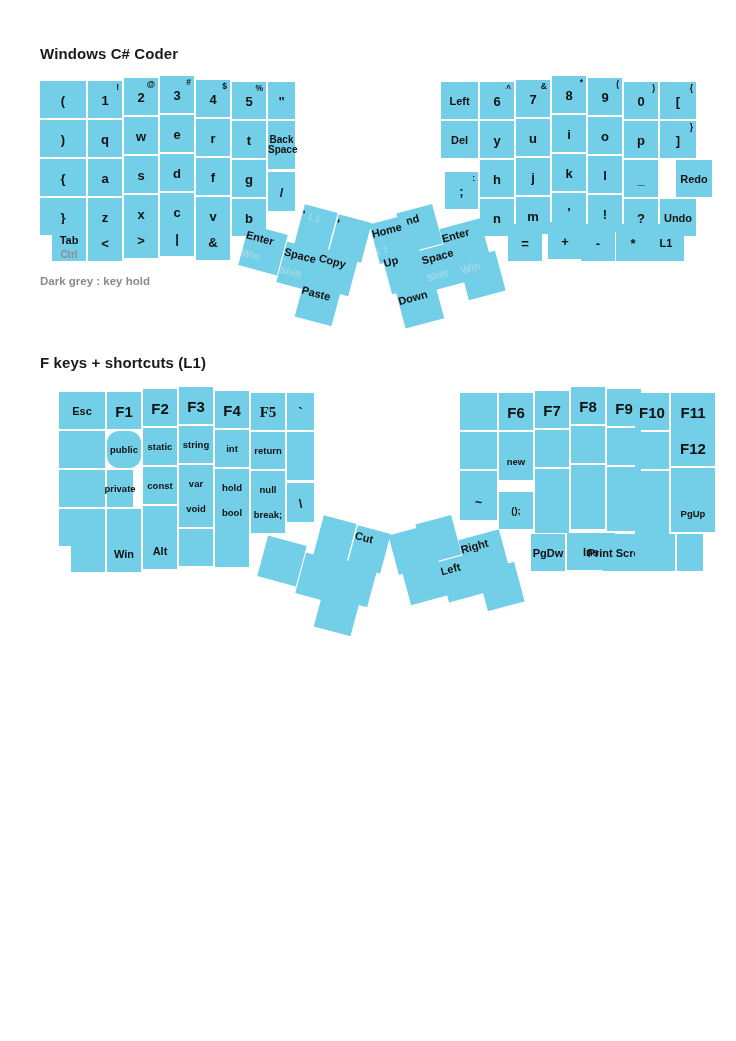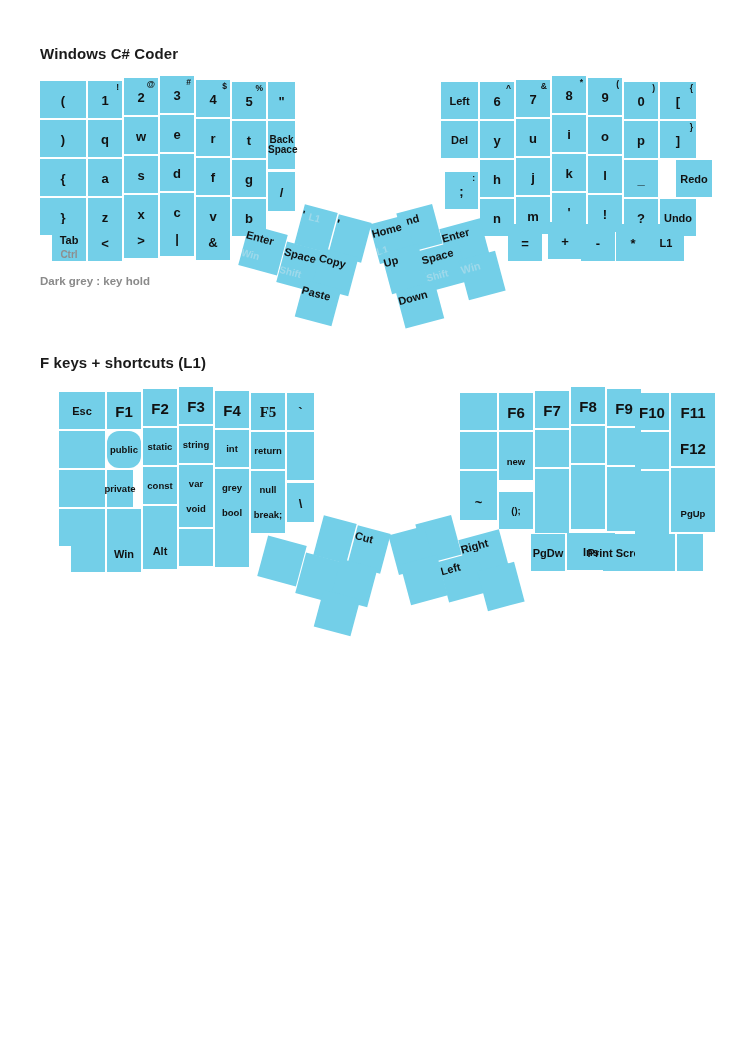--- a/index.html
+++ b/index.html
@@ -425,21 +425,21 @@
   <div class="key" style="left:88px;top:470px;width:26px;height:37px;">
     <span class="lbl main xs">private</span>
   </div>
   <div class="key" style="left:124px;top:467px;width:34px;height:37px;">
     <span class="lbl main xs">const</span>
   </div>
   <div class="key" style="left:160px;top:465px;width:34px;height:37px;">
     <span class="lbl main xs">var</span>
   </div>
   <div class="key" style="left:196px;top:469px;width:34px;height:37px;">
-    <span class="lbl main xs">grey</span>
+    <span class="lbl main xs">hold</span>
   </div>
   <div class="key" style="left:232px;top:471px;width:34px;height:37px;">
     <span class="lbl main xs">null</span>
   </div>
   <div class="key" style="left:268px;top:483px;width:27px;height:39px;">
     <span class="lbl main xs"></span>
   </div>
 
   <div class="key" style="left:40px;top:509px;width:46px;height:37px;">
     <span class="lbl main xs"></span>

